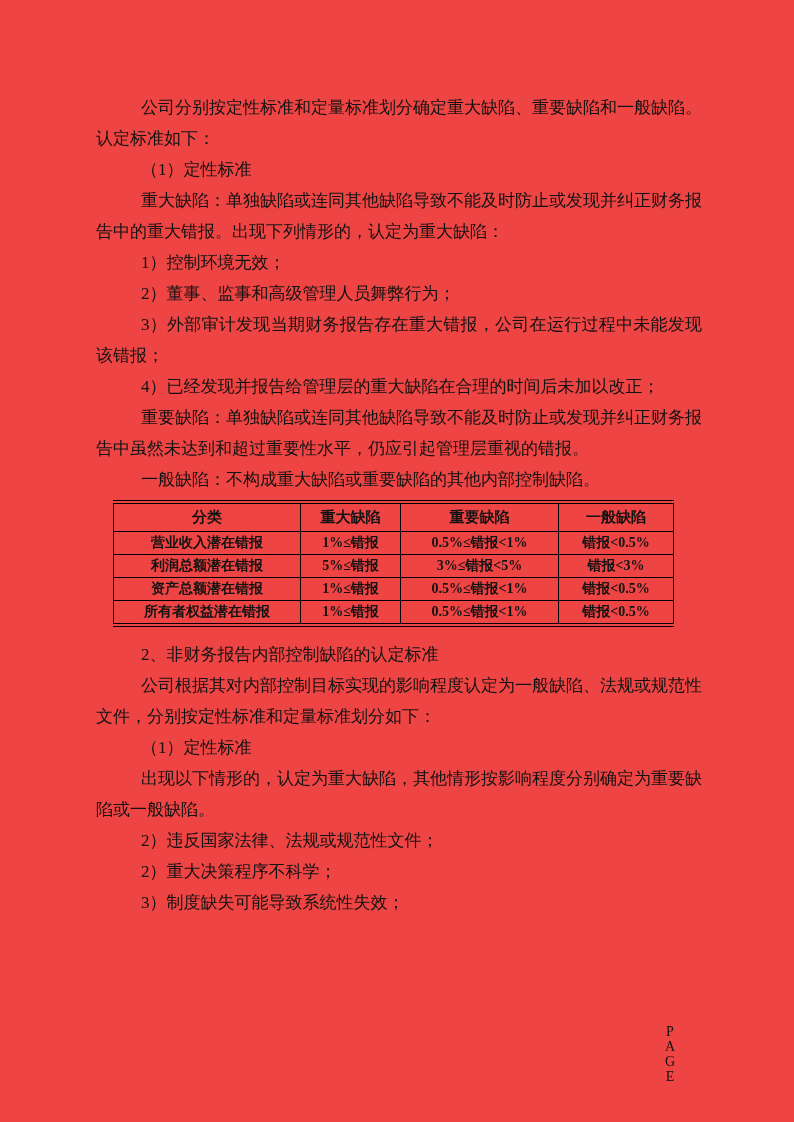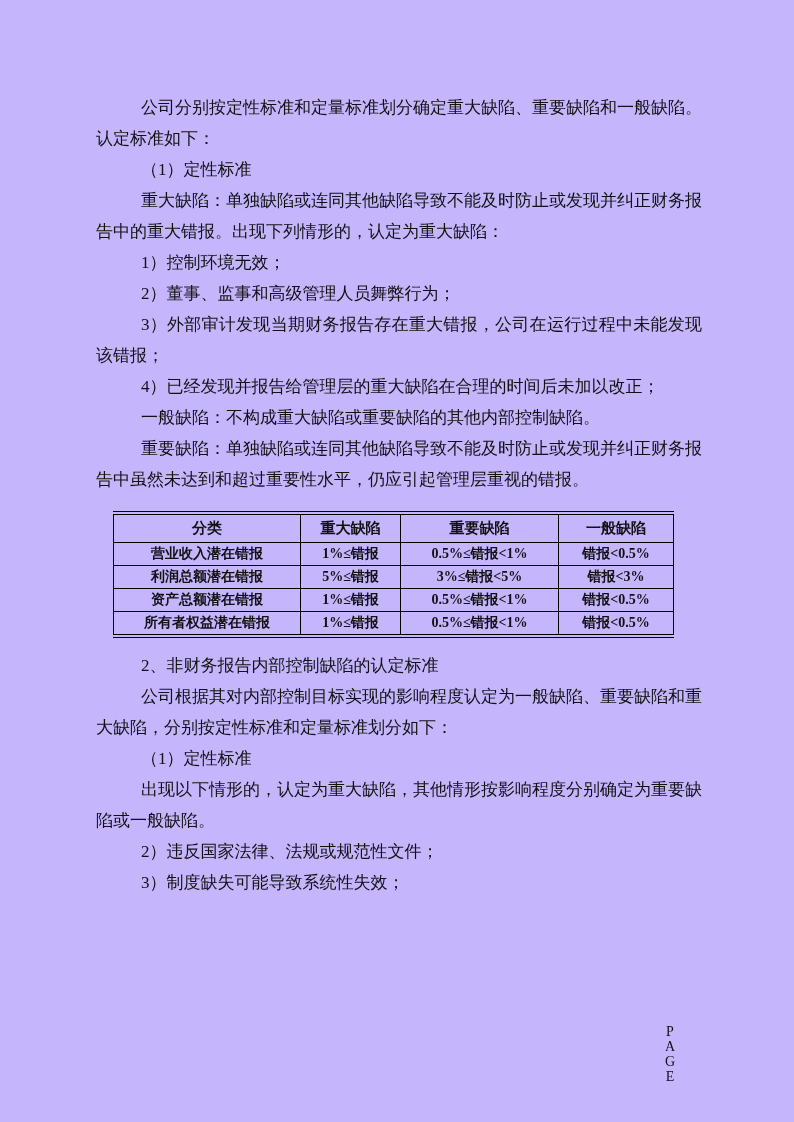--- a/index.html
+++ b/index.html
@@ -4,21 +4,21 @@
 <style>
   html, body {
     margin: 0;
     padding: 0;
     background: #ffffff;
   }
   .page {
     position: relative;
     width: 794px;
     height: 1122px;
-    background: #c4b5fd;
+    background: #ef4444;
     font-family: "Liberation Serif", "DejaVu Serif", serif;
     color: #121212;
     overflow: hidden;
   }
   .content {
     position: absolute;
     left: 96px;
     top: 92px;
     width: 606px;
   }
@@ -26,21 +26,21 @@
     margin: 0;
     font-size: 17px;
     line-height: 31px;
     text-align: justify;
     text-indent: 45px;
     word-break: break-all;
     color: #121212;
   }
   table.qtable {
     width: 560px;
-    margin: 16px 0 12px 17px;
+    margin: 5px 0 12px 17px;
     border-collapse: collapse;
     table-layout: fixed;
     border-top: 4px double #000000;
     border-bottom: 4px double #000000;
   }
   table.qtable th,
   table.qtable td {
     border: 1px solid #000000;
     padding: 0;
     text-align: center;
@@ -78,22 +78,22 @@
 <div class="page">
   <div class="content">
 
     <p class="para">公司分别按定性标准和定量标准划分确定重大缺陷、重要缺陷和一般缺陷。认定标准如下：</p>
     <p class="para">（1）定性标准</p>
     <p class="para">重大缺陷：单独缺陷或连同其他缺陷导致不能及时防止或发现并纠正财务报告中的重大错报。出现下列情形的，认定为重大缺陷：</p>
     <p class="para">1）控制环境无效；</p>
     <p class="para">2）董事、监事和高级管理人员舞弊行为；</p>
     <p class="para">3）外部审计发现当期财务报告存在重大错报，公司在运行过程中未能发现该错报；</p>
     <p class="para">4）已经发现并报告给管理层的重大缺陷在合理的时间后未加以改正；</p>
+    <p class="para">重要缺陷：单独缺陷或连同其他缺陷导致不能及时防止或发现并纠正财务报告中虽然未达到和超过重要性水平，仍应引起管理层重视的错报。</p>
     <p class="para">一般缺陷：不构成重大缺陷或重要缺陷的其他内部控制缺陷。</p>
-    <p class="para">重要缺陷：单独缺陷或连同其他缺陷导致不能及时防止或发现并纠正财务报告中虽然未达到和超过重要性水平，仍应引起管理层重视的错报。</p>
 
     <table class="qtable">
       <colgroup>
         <col style="width:187px">
         <col style="width:100px">
         <col style="width:158px">
         <col style="width:115px">
       </colgroup>
       <thead>
         <tr>
@@ -125,24 +125,25 @@
         <tr>
           <td>所有者权益潜在错报</td>
           <td>1%≤错报</td>
           <td>0.5%≤错报&lt;1%</td>
           <td>错报&lt;0.5%</td>
         </tr>
       </tbody>
     </table>
 
     <p class="para">2、非财务报告内部控制缺陷的认定标准</p>
-    <p class="para">公司根据其对内部控制目标实现的影响程度认定为一般缺陷、重要缺陷和重大缺陷，分别按定性标准和定量标准划分如下：</p>
+    <p class="para">公司根据其对内部控制目标实现的影响程度认定为一般缺陷、法规或规范性文件，分别按定性标准和定量标准划分如下：</p>
     <p class="para">（1）定性标准</p>
     <p class="para">出现以下情形的，认定为重大缺陷，其他情形按影响程度分别确定为重要缺陷或一般缺陷。</p>
     <p class="para">2）违反国家法律、法规或规范性文件；</p>
+    <p class="para">2）重大决策程序不科学；</p>
     <p class="para">3）制度缺失可能导致系统性失效；</p>
 
   </div>
 
   <div class="page-field">
     <span>P</span>
     <span>A</span>
     <span>G</span>
     <span>E</span>
   </div>

